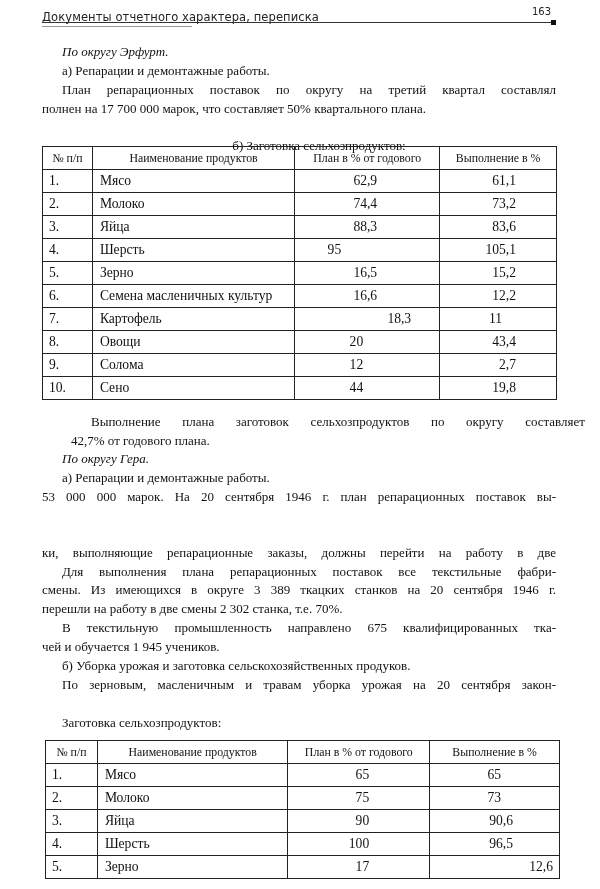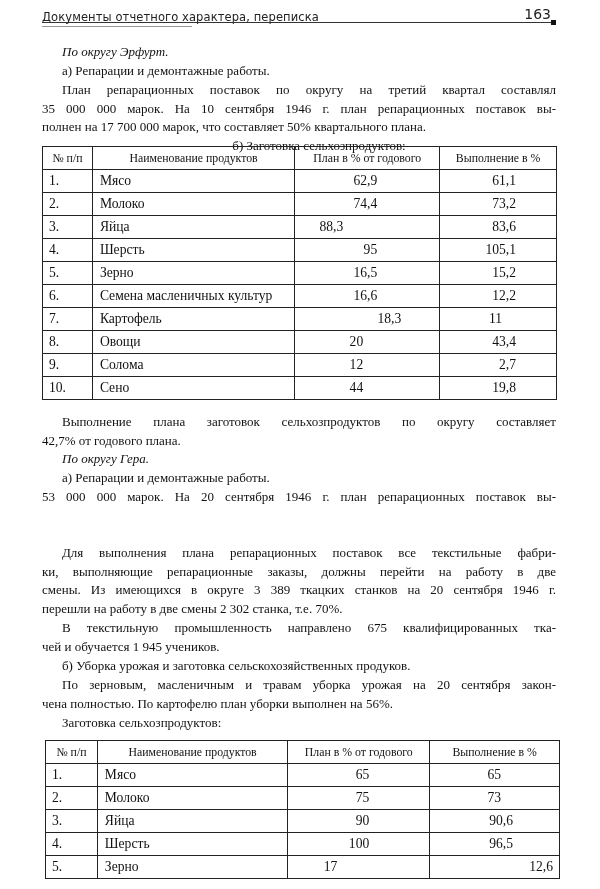--- a/index.html
+++ b/index.html
@@ -2,21 +2,21 @@
 <html><head>
 <meta charset="utf-8">
 <style>
   html, body { margin: 0; padding: 0; background: #ffffff; }
   body { width: 600px; height: 889px; position: relative; overflow: hidden; color: #111; }
   .serif { font-family: "Liberation Serif", "DejaVu Serif", serif; }
   .sans { font-family: "DejaVu Sans", "Liberation Sans", sans-serif; }
 
   .running-head { position: absolute; left: 42px; top: 6px; width: 513px; height: 22px; }
   .running-head .title { position: absolute; left: 0; top: 4px; font-size: 11.5px; letter-spacing: 0.1px; color: #222; }
-  .running-head .pageno { position: absolute; right: 4px; top: 0px; font-size: 14px; color: #222; }
+  .running-head .pageno { position: absolute; right: 4px; top: 0px; font-size: 10px; color: #222; }
   .running-head .rule { position: absolute; left: 0; top: 16px; width: 513px; height: 1.4px; background: #333; }
   .running-head .rule2 { position: absolute; left: 0; top: 20px; width: 150px; height: 1px; background: #999; }
   .running-head .sq { position: absolute; right: -1px; top: 14px; width: 5px; height: 5px; background: #111; }
 
   .p { position: absolute; left: 42px; width: 514px; font-size: 13px; line-height: 18.6px; }
   .line { display: block; text-align: justify; text-align-last: justify; white-space: nowrap; }
   .line.last { text-align-last: left; }
   .it { font-style: italic; }
 
   table.data { position: absolute; border-collapse: collapse; font-size: 13.6px; }
@@ -36,21 +36,20 @@
   <div class="rule2"></div>
   <div class="sq"></div>
 </div>
 
 <div class="p" style="top:43px; left:62px;">
   <span class="it">По округу Эрфурт.</span>
 </div>
 <div class="p" style="top:62px; left:62px;">а) Репарации и демонтажные работы.</div>
 <div class="p" style="top:81px;">
   <span class="line" style="padding-left:20px;">План репарационных поставок по округу на третий квартал составлял</span>
-  <span class="line">35 000 000 марок. На 10 сентября 1946 г. план репарационных поставок вы-</span>
   <span class="line last">полнен на 17 700 000 марок, что составляет 50% квартального плана.</span>
 </div>
 <div class="p" style="top:137px; left:62px;text-align:center;">б) Заготовка сельхозпродуктов:</div>
 
 <table class="data" style="left:42px; top:146px; width:515px;">
   <colgroup>
       <col style="width:50px">
       <col style="width:203px">
       <col style="width:145px">
       <col style="width:117px">
@@ -70,45 +69,45 @@
       </tr>
   <tr>
         <td class="num">2.</td>
         <td class="nm">Молоко</td>
         <td class="val" style="padding-right:62px">74,4</td>
         <td class="val" style="padding-right:40px">73,2</td>
       </tr>
   <tr>
         <td class="num">3.</td>
         <td class="nm">Яйца</td>
-        <td class="val" style="padding-right:96px">88,3</td>
+        <td class="val" style="padding-right:62px">88,3</td>
         <td class="val" style="padding-right:40px">83,6</td>
       </tr>
   <tr>
         <td class="num">4.</td>
         <td class="nm">Шерсть</td>
-        <td class="val" style="padding-right:62px">95</td>
+        <td class="val" style="padding-right:98px">95</td>
         <td class="val" style="padding-right:40px">105,1</td>
       </tr>
   <tr>
         <td class="num">5.</td>
         <td class="nm">Зерно</td>
         <td class="val" style="padding-right:62px">16,5</td>
         <td class="val" style="padding-right:40px">15,2</td>
       </tr>
   <tr>
         <td class="num">6.</td>
         <td class="nm">Семена масленичных культур</td>
         <td class="val" style="padding-right:62px">16,6</td>
         <td class="val" style="padding-right:40px">12,2</td>
       </tr>
   <tr>
         <td class="num">7.</td>
         <td class="nm">Картофель</td>
-        <td class="val" style="padding-right:38px">18,3</td>
+        <td class="val" style="padding-right:28px">18,3</td>
         <td class="val" style="padding-right:54px">11</td>
       </tr>
   <tr>
         <td class="num">8.</td>
         <td class="nm">Овощи</td>
         <td class="val" style="padding-right:76px">20</td>
         <td class="val" style="padding-right:40px">43,4</td>
       </tr>
   <tr>
         <td class="num">9.</td>
@@ -118,46 +117,45 @@
       </tr>
   <tr>
         <td class="num">10.</td>
         <td class="nm">Сено</td>
         <td class="val" style="padding-right:76px">44</td>
         <td class="val" style="padding-right:40px">19,8</td>
       </tr>
 </tbody>
   </table>
 
-<div class="p" style="top:413px;">
+<div class="p" style="top:413px;margin-left:29px;">
   <span class="line" style="padding-left:20px;">Выполнение плана заготовок сельхозпродуктов по округу составляет</span>
   <span class="line last">42,7% от годового плана.</span>
 </div>
 
 <div class="p" style="top:450px; left:62px;">
   <span class="it">По округу Гера.</span>
 </div>
 <div class="p" style="top:469px; left:62px;">а) Репарации и демонтажные работы.</div>
 <div class="p" style="top:488px;">
   <span class="line">53 000 000 марок. На 20 сентября 1946 г. план репарационных поставок вы-</span>
 </div>
 <div class="p" style="top:544px;">
+  <span class="line">ки, выполняющие репарационные заказы, должны перейти на работу в две</span>
   <span class="line" style="padding-left:20px;">Для выполнения плана репарационных поставок все текстильные фабри-</span>
-  <span class="line">ки, выполняющие репарационные заказы, должны перейти на работу в две</span>
   <span class="line">смены. Из имеющихся в округе 3 389 ткацких станков на 20 сентября 1946 г.</span>
   <span class="line last">перешли на работу в две смены 2 302 станка, т.е. 70%.</span>
 </div>
 <div class="p" style="top:619px;">
   <span class="line" style="padding-left:20px;">В текстильную промышленность направлено 675 квалифицированных тка-</span>
   <span class="line last">чей и обучается 1 945 учеников.</span>
 </div>
 <div class="p" style="top:657px; left:62px;">б) Уборка урожая и заготовка сельскохозяйственных продуков.</div>
 <div class="p" style="top:676px;">
   <span class="line" style="padding-left:20px;">По зерновым, масленичным и травам уборка урожая на 20 сентября закон-</span>
-  <span class="line last">чена полностью. По картофелю план уборки выполнен на 56%.</span>
 </div>
 <div class="p" style="top:714px; left:62px;">Заготовка сельхозпродуктов:</div>
 
 <table class="data" style="left:45px; top:740px; width:515px;">
   <colgroup>
       <col style="width:52px">
       <col style="width:191px">
       <col style="width:142px">
       <col style="width:130px">
     </colgroup>
@@ -188,17 +186,17 @@
       </tr>
   <tr>
         <td class="num">4.</td>
         <td class="nm">Шерсть</td>
         <td class="val" style="padding-right:60px">100</td>
         <td class="val" style="padding-right:46px">96,5</td>
       </tr>
   <tr>
         <td class="num">5.</td>
         <td class="nm">Зерно</td>
-        <td class="val" style="padding-right:92px">17</td>
+        <td class="val" style="padding-right:60px">17</td>
         <td class="val" style="">12,6</td>
       </tr>
 </tbody>
   </table>
 
 </body></html>

